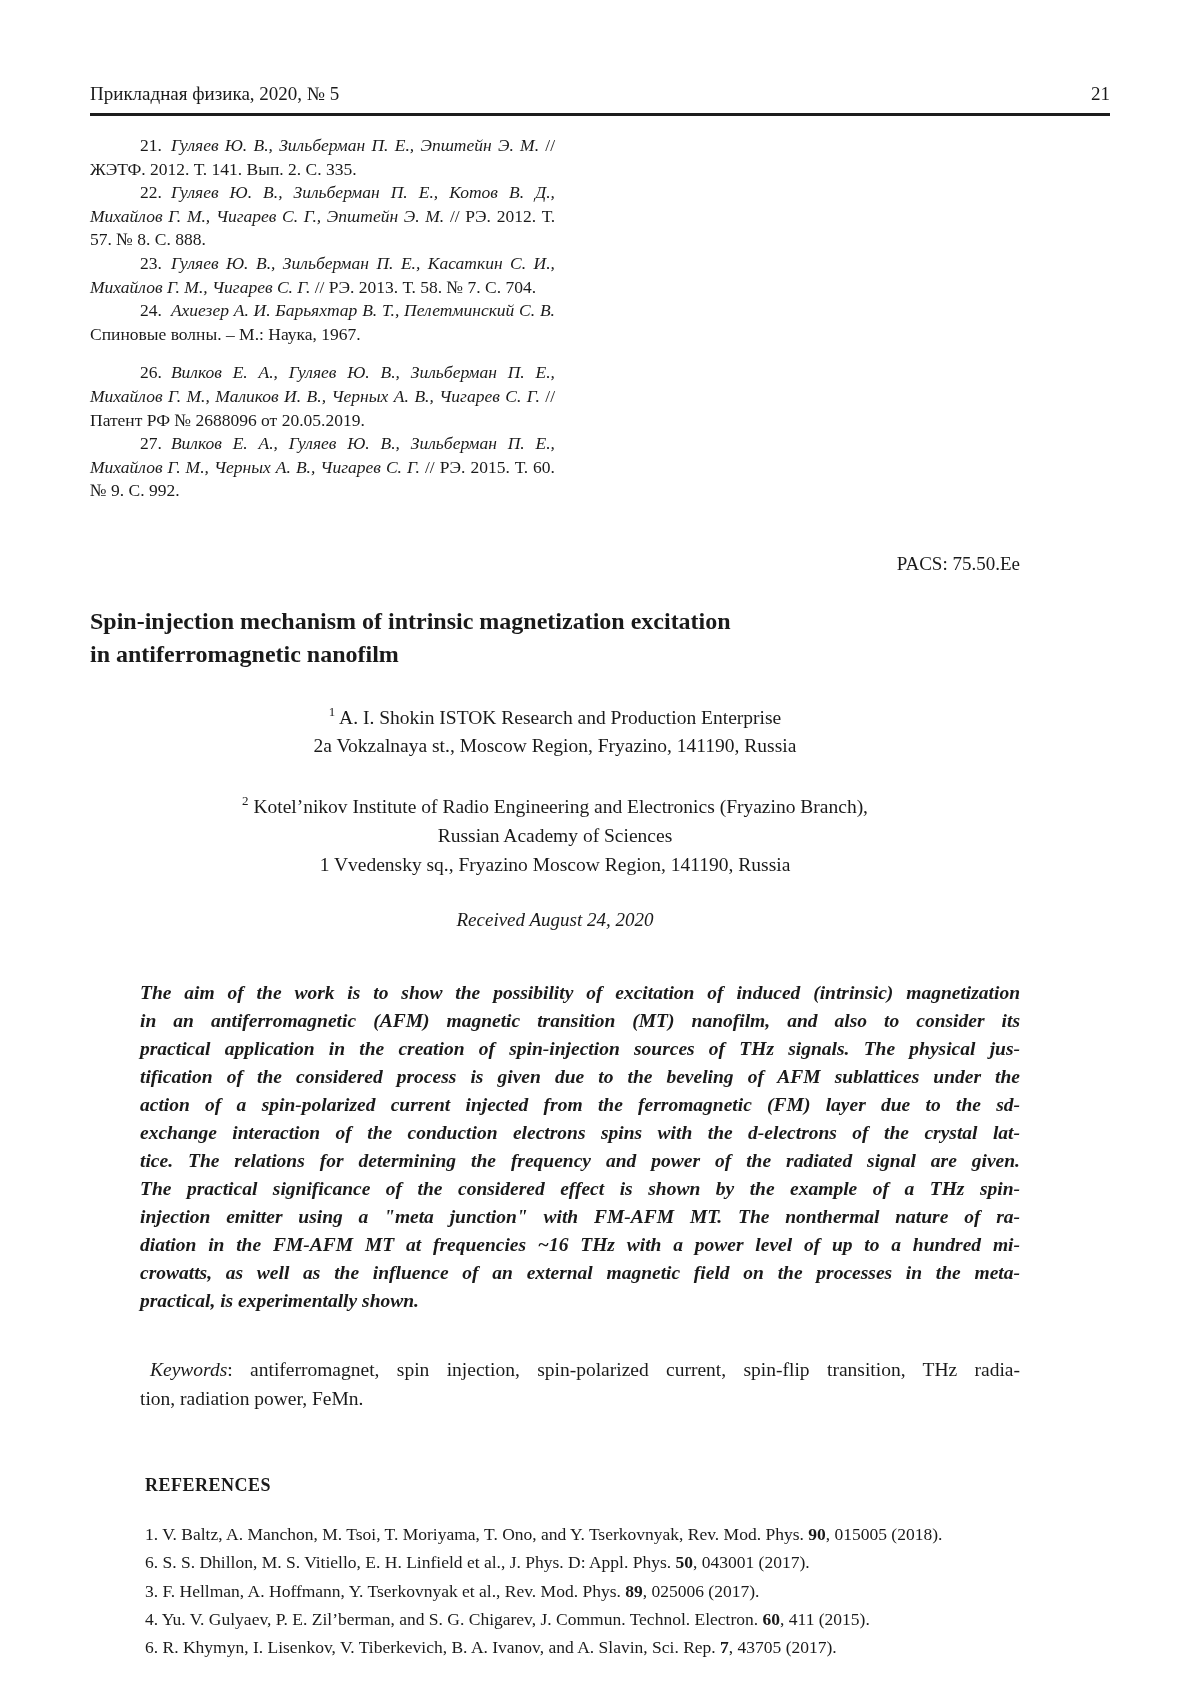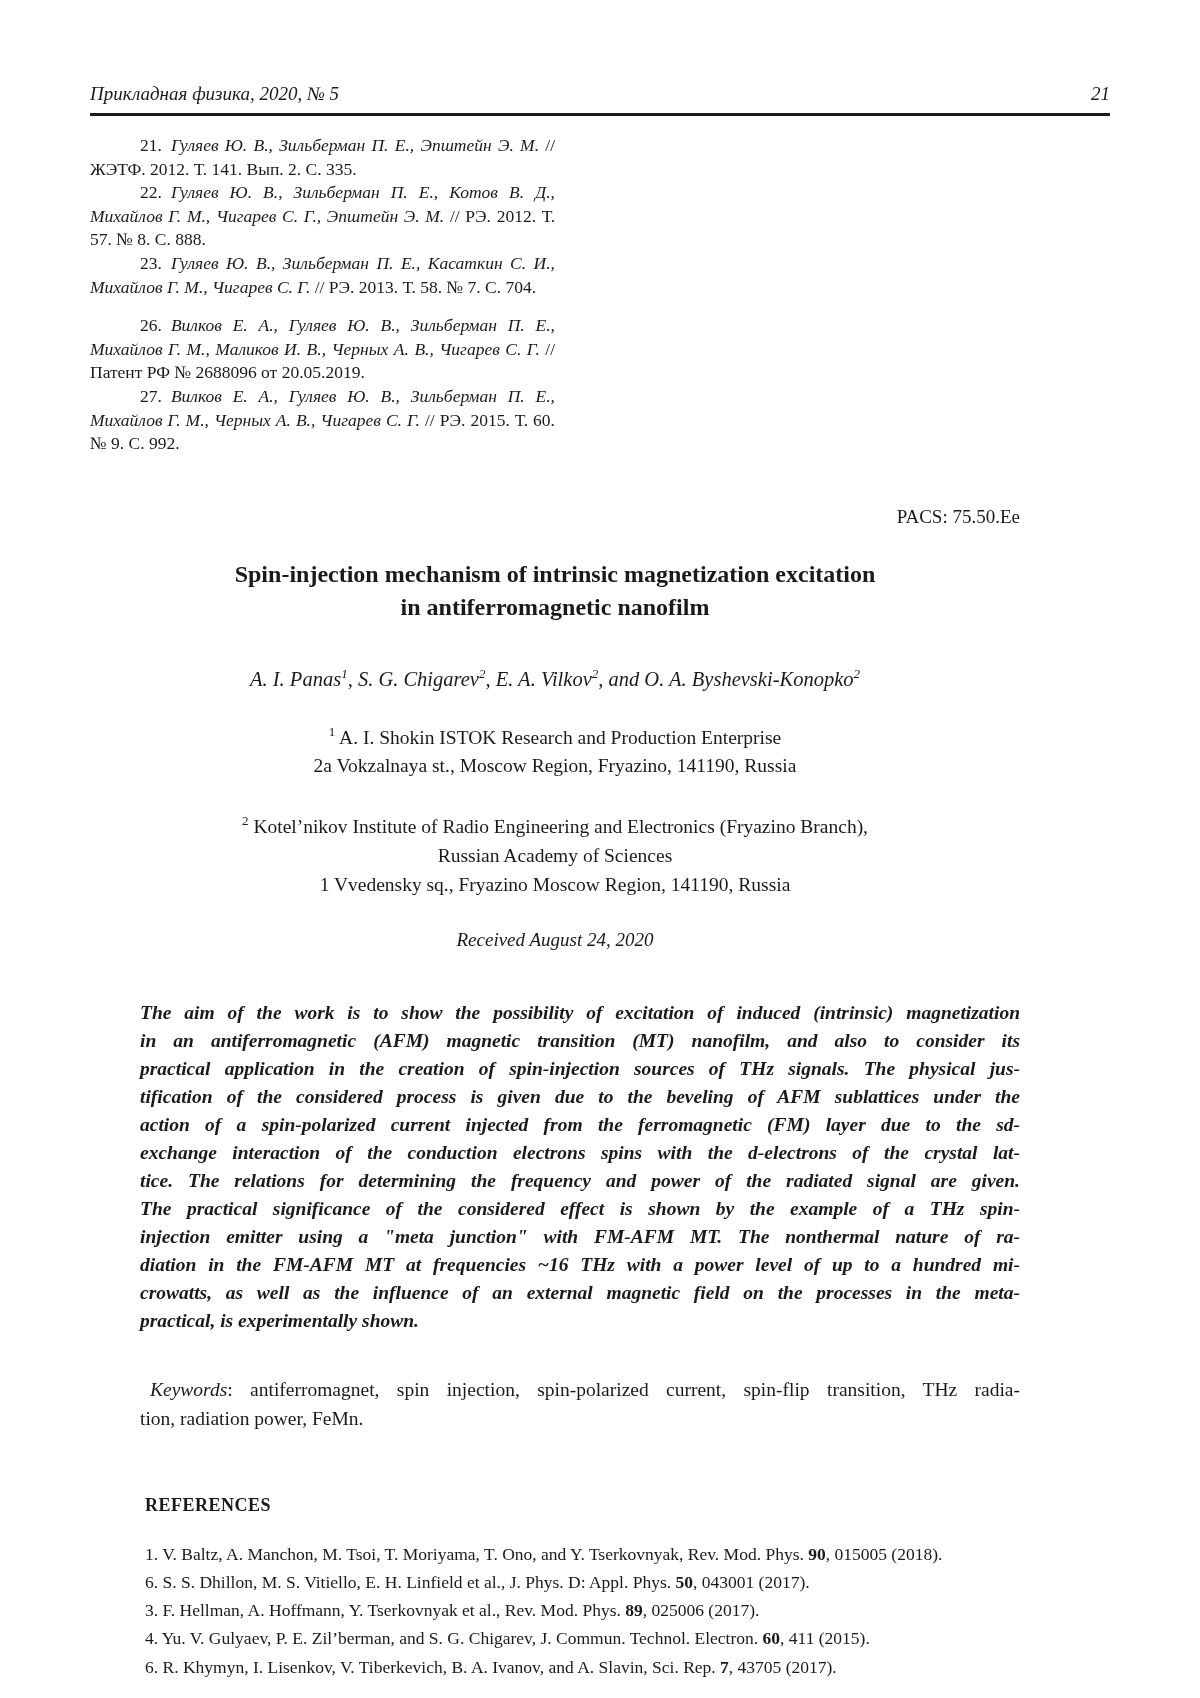--- a/index.html
+++ b/index.html
@@ -10,21 +10,20 @@
     overflow: hidden;
     padding: 84px 90px 0 90px;
     font-family: "Liberation Serif", "DejaVu Serif", serif;
     color: #1a1a1a;
   }
   
   .runhead {
     display: flex;
     justify-content: space-between;
     align-items: baseline;
-    font-style: italic;
     font-size: 19px;
     line-height: 20px;
     gap: 24px;
   }
   .headrule {
     margin-top: 9px;
     border-bottom: 3px solid #1c1c1c;
   }
   
   .toprefs {
@@ -45,21 +44,21 @@
   .tref i { font-style: italic; }
   
   .article { width: 930px; }
   .pacs {
     margin-top: 50px;
     text-align: right;
     font-size: 19px;
   }
   .title {
     margin-top: 30px;
-    text-align: center;
+    text-align: left;
     font-weight: bold;
     font-size: 24px;
     line-height: 33px;
   }
   .authors {
     margin-top: 42px;
     text-align: center;
     font-style: italic;
     font-size: 20.5px;
   }
@@ -117,36 +116,36 @@
   <span>Прикладная физика, 2020, № 5</span>
   <span>21</span>
 </div>
 <div class="headrule"></div>
 
 <div class="toprefs">
   <div class="col">
     <p class="tref"><span class="tref-num">21.</span><i>Гуляев Ю. В., Зильберман П. Е., Эпштейн Э. М.</i><span> // ЖЭТФ. 2012. Т. 141. Вып. 2. С. 335.</span></p>
     <p class="tref"><span class="tref-num">22.</span><i>Гуляев Ю. В., Зильберман П. Е., Котов В. Д., Михайлов Г. М., Чигарев С. Г., Эпштейн Э. М.</i><span> // РЭ. 2012. Т. 57. № 8. С. 888.</span></p>
     <p class="tref"><span class="tref-num">23.</span><i>Гуляев Ю. В., Зильберман П. Е., Касаткин С. И., Михайлов Г. М., Чигарев С. Г.</i><span> // РЭ. 2013. Т. 58. № 7. С. 704.</span></p>
+    <p class="tref"><span class="tref-num">24.</span><i>Ахиезер А. И. Барьяхтар В. Т., Пелетмин­ский С. В.</i><span> Спиновые волны. – М.: Наука, 1967.</span></p>
   </div>
   <div class="col">
     <p class="tref"><span class="tref-num">26.</span><i>Вилков Е. А., Гуляев Ю. В., Зильберман П. Е., Михайлов Г. М., Маликов И. В., Черных А. В., Чига­рев С. Г.</i><span> // Патент РФ № 2688096 от 20.05.2019.</span></p>
     <p class="tref"><span class="tref-num">27.</span><i>Вилков Е. А., Гуляев Ю. В., Зильберман П. Е., Михайлов Г. М., Черных А. В., Чигарев С. Г.</i><span> // РЭ. 2015. Т. 60. № 9. С. 992.</span></p>
   </div>
 </div>
 
 <div class="article">
   <div class="pacs">PACS: 75.50.Ee</div>
 
   <div class="title">
     <div>Spin-injection mechanism of intrinsic magnetization excitation</div>
     <div>in antiferromagnetic nanofilm</div>
   </div>
 
-  <div class="authors"><span>A. I. Panas</span><sup>1</sup><span>, S. G. Chigarev</span><sup>2</sup><span>, E. A. Vilkov</span><sup>2</sup><span>, and O. A. Byshevski-Konopko</span><sup>2</sup></div>
 
   <div class="aff">
     <div><sup>1</sup> <span>A. I. Shokin ISTOK Research and Production Enterprise</span></div>
     <div>2a Vokzalnaya st., Moscow Region, Fryazino, 141190, Russia</div>
   </div>
 
   <div class="aff">
     <div><sup>2</sup> <span>Kotel’nikov Institute of Radio Engineering and Electronics (Fryazino Branch),</span></div>
     <div>Russian Academy of Sciences</div>
     <div>1 Vvedensky sq., Fryazino Moscow Region, 141190, Russia</div>

